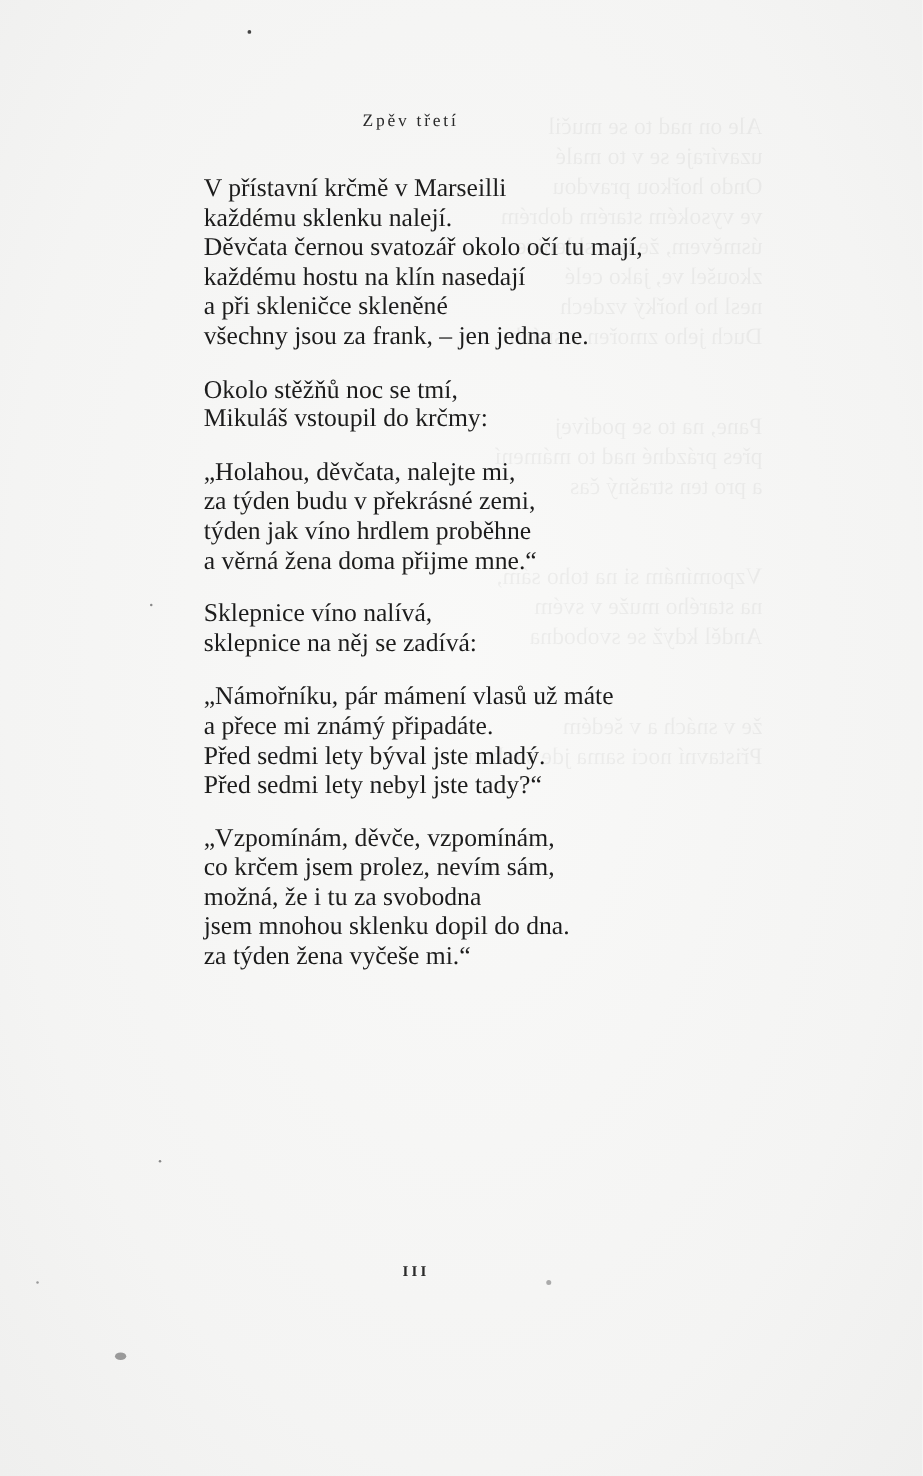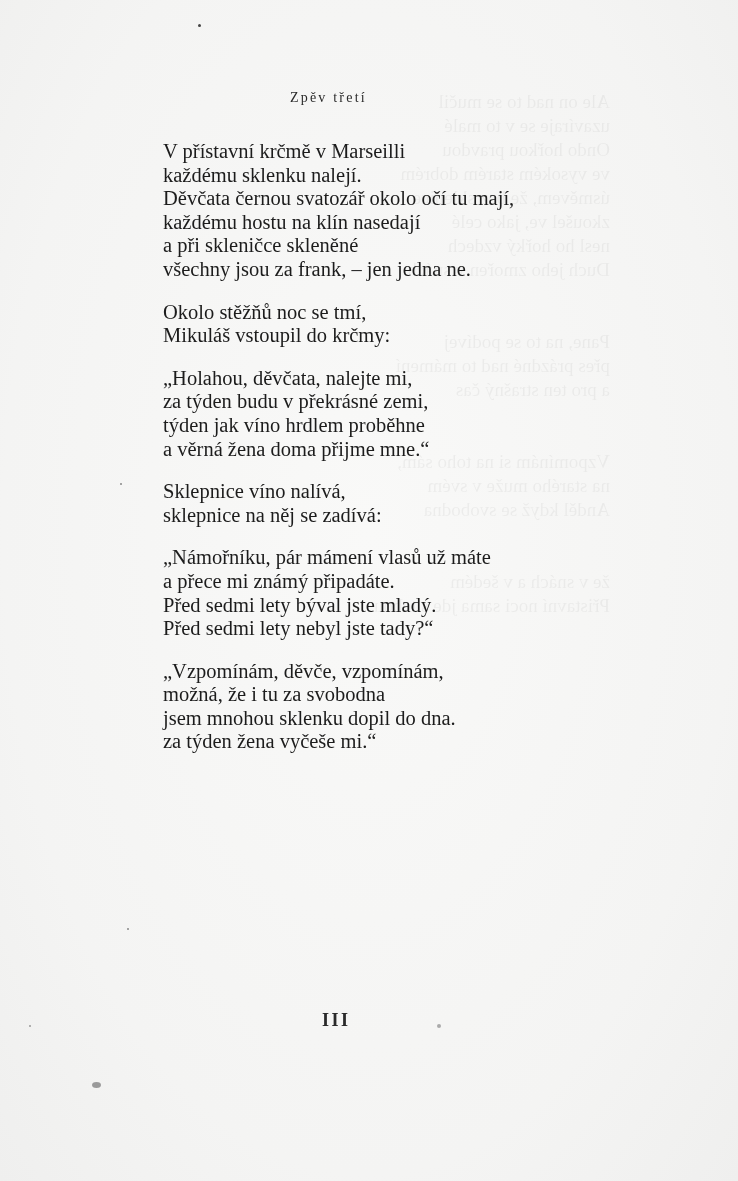--- a/index.html
+++ b/index.html
@@ -57,21 +57,21 @@
     margin: 0 0 19px 0;
   }
   .line {
     display: block;
     white-space: nowrap;
   }
   .page-number {
     position: absolute;
     top: 1010px;
     left: 322px;
-    font-size: 18px;
+    font-size: 12px;
     letter-spacing: 2.5px;
     font-weight: bold;
     color: #2a2a2a;
   }
   .speck {
     position: absolute;
     border-radius: 50%;
     background: #777;
   }
 </style>
@@ -129,20 +129,21 @@
       <span class="line">sklepnice na něj se zadívá:</span>
     </div>
     <div class="stanza">
       <span class="line">„Námořníku, pár mámení vlasů už máte</span>
       <span class="line">a přece mi známý připadáte.</span>
       <span class="line">Před sedmi lety býval jste mladý.</span>
       <span class="line">Před sedmi lety nebyl jste tady?“</span>
     </div>
     <div class="stanza">
       <span class="line">„Vzpomínám, děvče, vzpomínám,</span>
+      <span class="line">co krčem jsem prolez, nevím sám,</span>
       <span class="line">možná, že i tu za svobodna</span>
       <span class="line">jsem mnohou sklenku dopil do dna.</span>
       <span class="line">za týden žena vyčeše mi.“</span>
     </div>
   </div>
 
   <div class="page-number">III</div>
 
   <div class="speck" style="left:198px;top:24px;width:3px;height:3px;background:#444;"></div>
   <div class="speck" style="left:92px;top:1082px;width:9px;height:6px;background:#9a9a9a;"></div>

